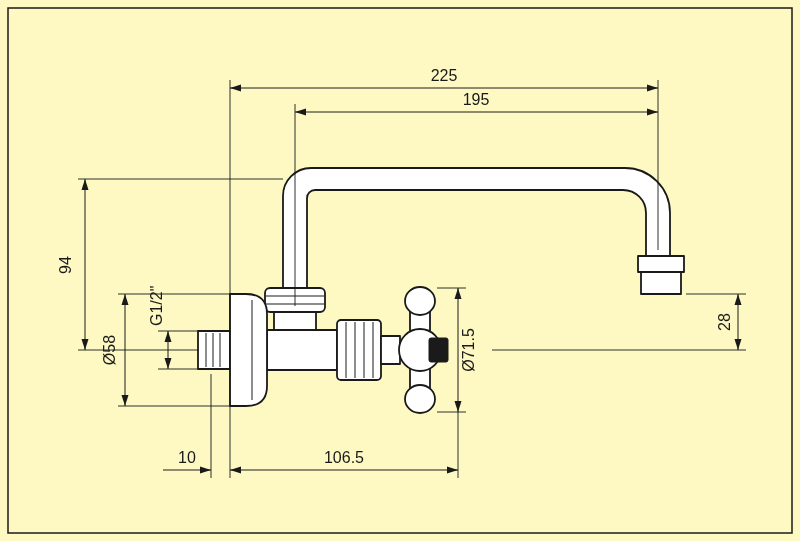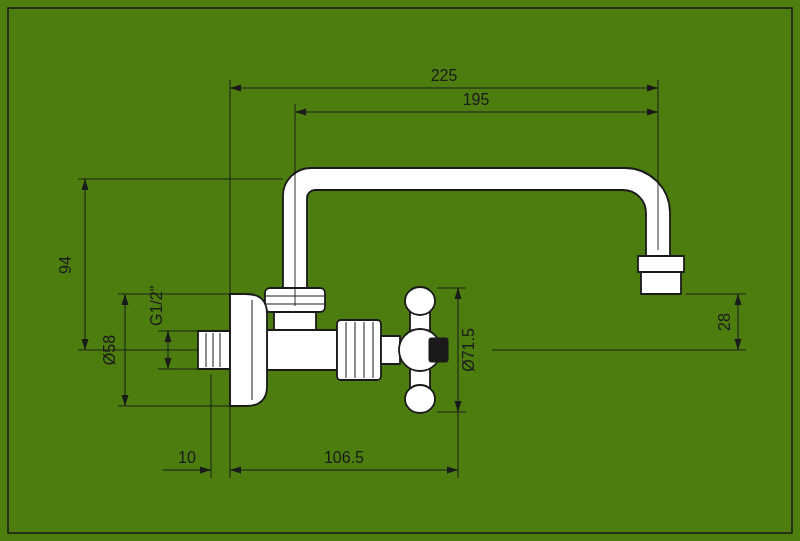--- a/index.html
+++ b/index.html
@@ -1,17 +1,17 @@
 <!DOCTYPE html>
 <html><head>
 <meta charset="utf-8">
 <style>
   html,body{margin:0;padding:0;background:#ffffff;}
   .stage{
-    width:800px;height:541px;position:relative;background:#4d7c0f;
+    width:800px;height:541px;position:relative;background:#fef9c3;
     font-family:"Liberation Sans", sans-serif;
   }
   svg{position:absolute;left:0;top:0;}
   .part{fill:#ffffff;stroke:#1a1a1a;stroke-width:1.8;stroke-linejoin:round;stroke-linecap:round;}
   .part-thin{fill:none;stroke:#1a1a1a;stroke-width:1;stroke-linejoin:round;}
   .dim{stroke:#1a1a1a;stroke-width:1;fill:none;}
   .ext{stroke:#1a1a1a;stroke-width:0.9;fill:none;}
   .dim-label{font-family:"Liberation Sans", sans-serif;font-size:16px;fill:#1a1a1a;}
   .fill-dark{fill:#1a1a1a;stroke:#1a1a1a;stroke-width:1;}
 </style>

